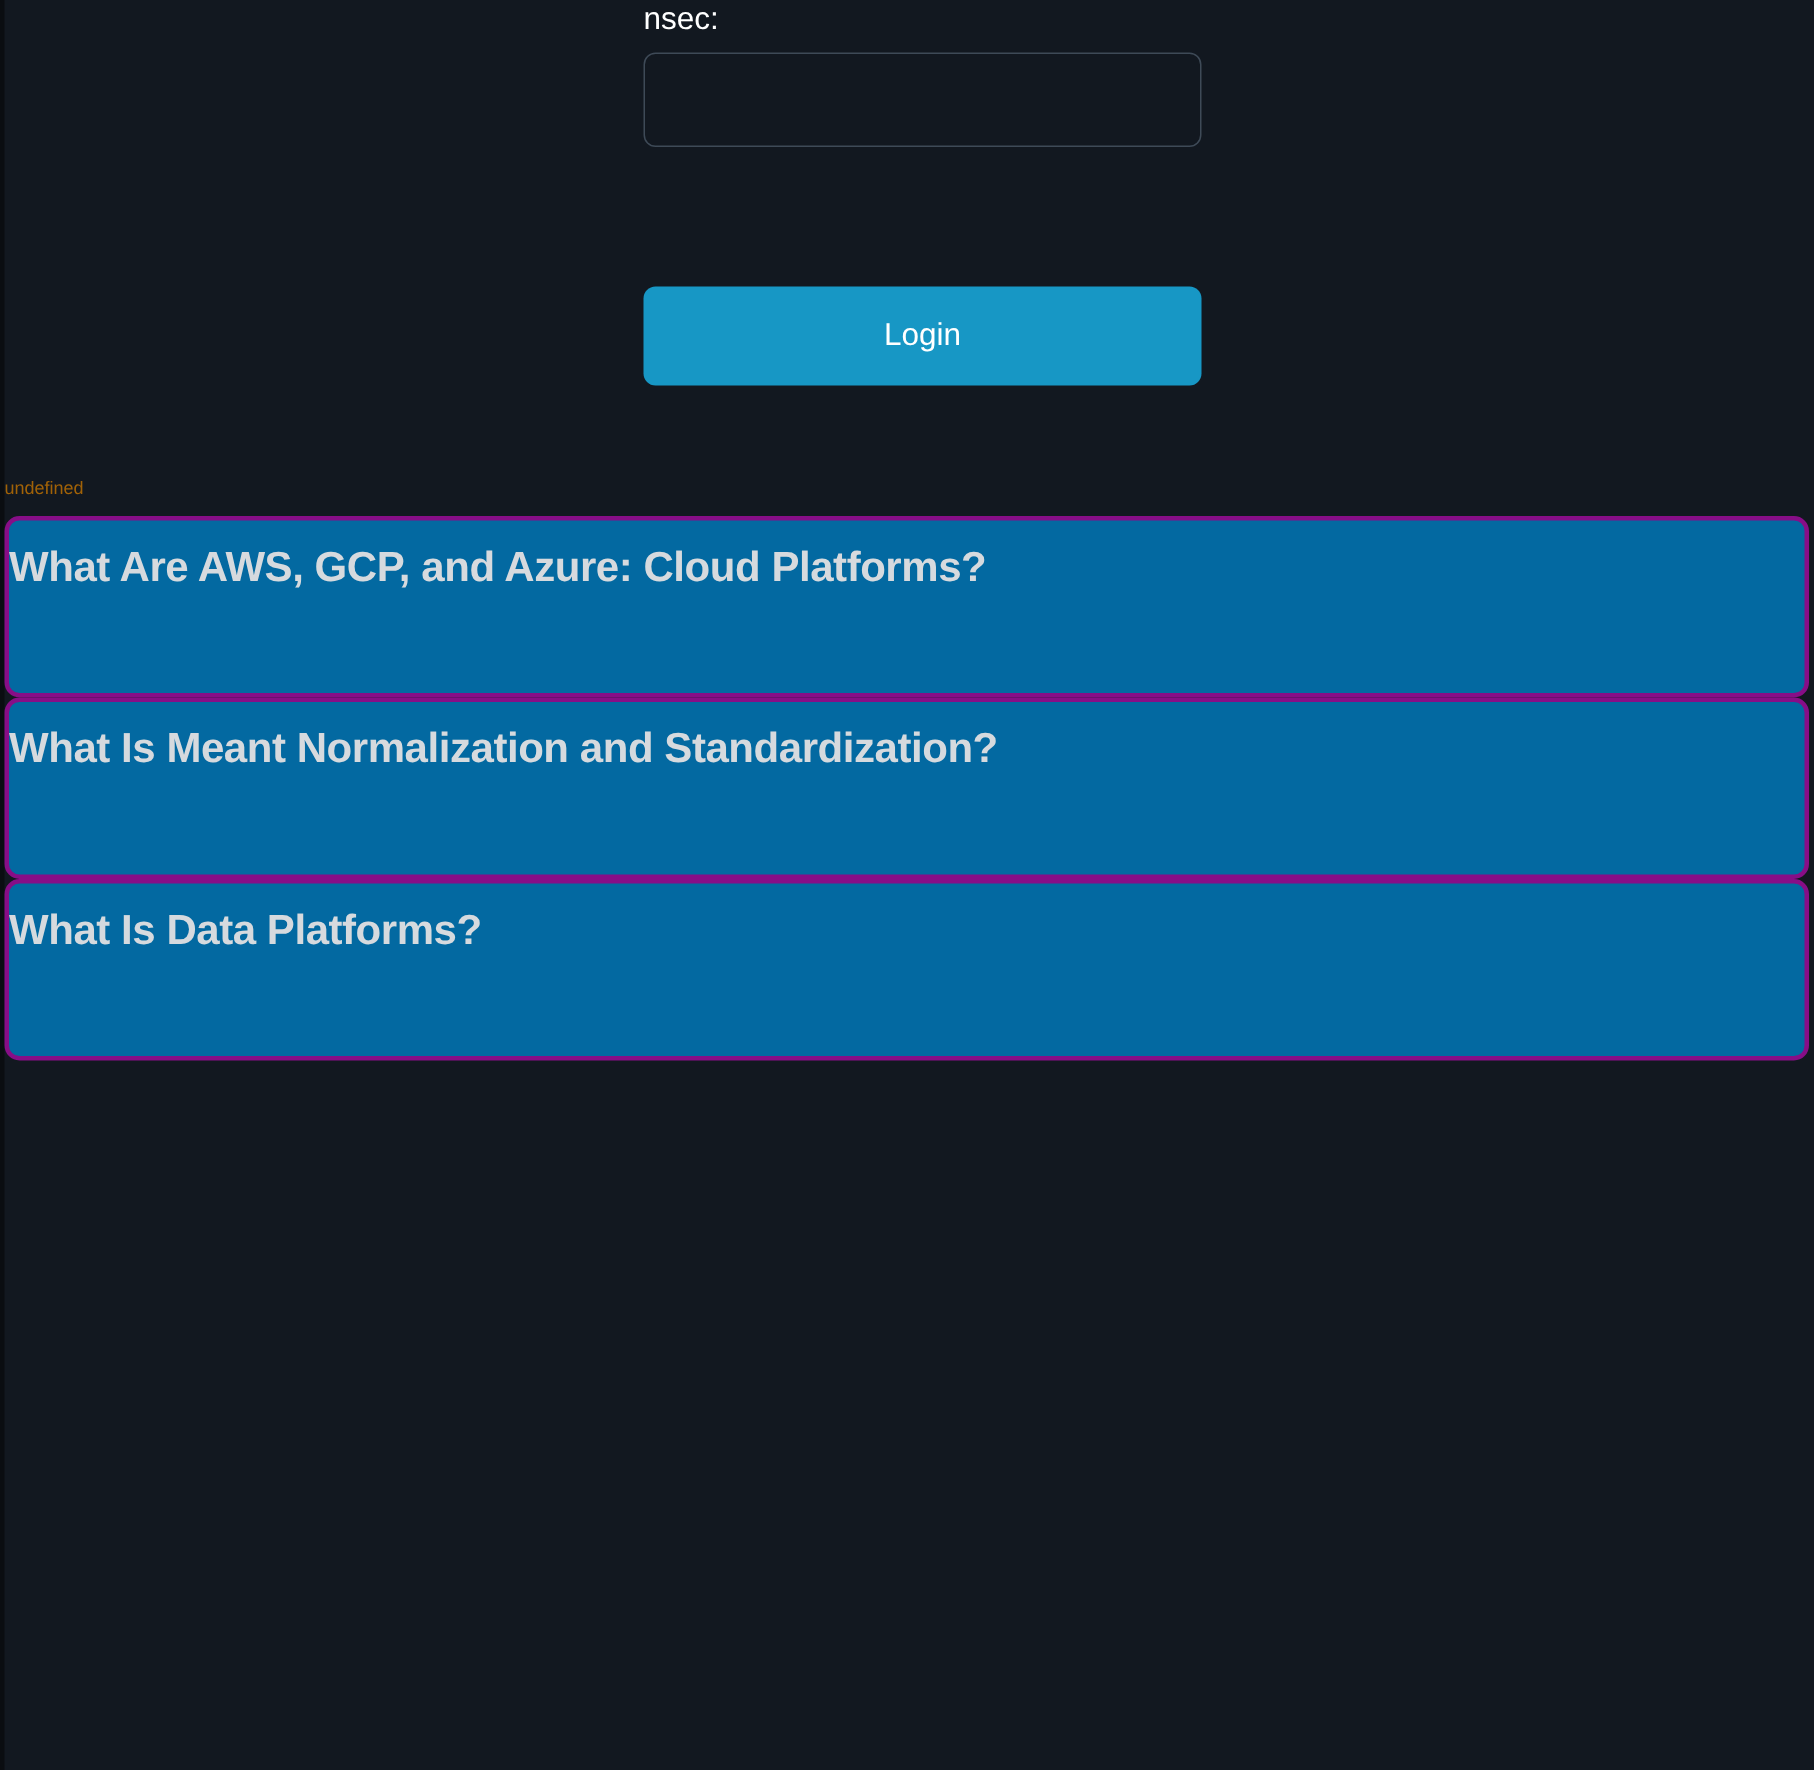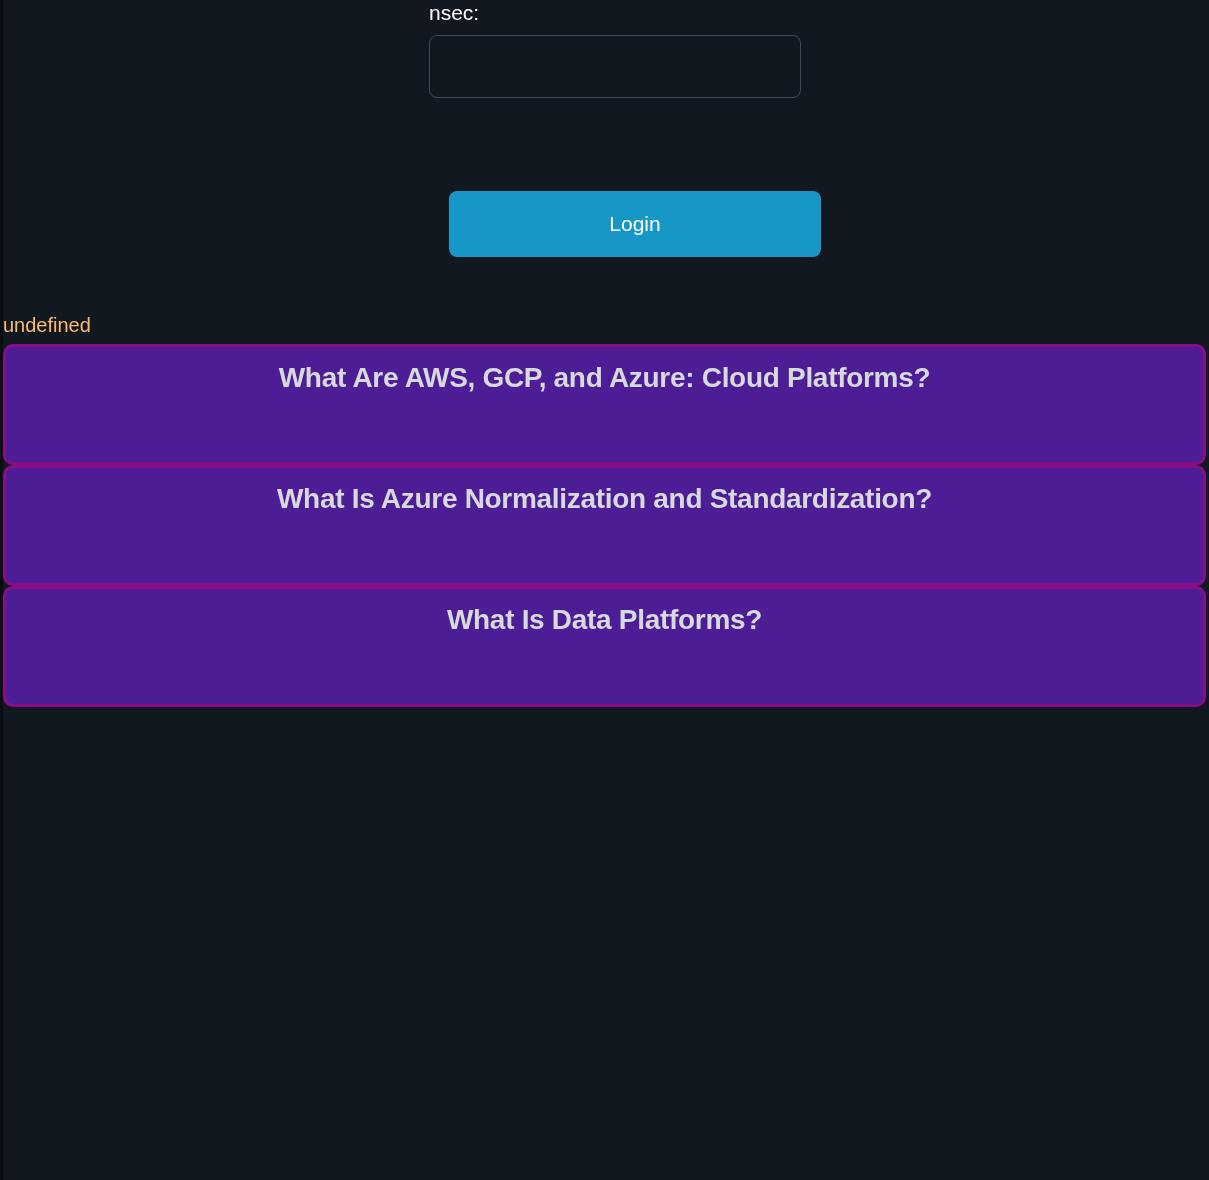--- a/index.html
+++ b/index.html
@@ -45,45 +45,43 @@
     position: absolute;
     left: 0; top: 191px;
     width: 372px; height: 66px;
     background: #1797c5;
     border: none;
     border-radius: 8px;
     color: #ffffff;
     font-size: 21px;
     cursor: pointer;
     font-family: "Liberation Sans", sans-serif;
-    margin-left: 20px;
   }
 
   .undefined-text {
     position: absolute;
     left: 3px; top: 312px;
-    color: #fdba74;
-    font-size: 20px;
+    color: #a16207;
+    font-size: 12px;
     line-height: 26px;
   }
 
   .card-list {
     position: absolute;
     left: 3px; top: 344px;
     width: 1203px;
     display: flex;
     flex-direction: column;
   }
   .question-card {
     height: 121px;
-    background: #4c1d95;
+    background: #0369a1;
     border: 3px solid #870e87;
     border-radius: 10px;
     padding-top: 15px;
-    text-align: center;
     cursor: pointer;
   }
   .question-card-title {
     color: #d6dade;
     font-size: 28px;
     font-weight: bold;
     letter-spacing: -0.3px;
     line-height: 32px;
   }
 </style>
@@ -98,18 +96,18 @@
   <button class="login-button">Login</button>
 </div>
 
 <div class="undefined-text">undefined</div>
 
 <div class="card-list">
   <div class="question-card">
     <div class="question-card-title">What Are AWS, GCP, and Azure: Cloud Platforms?</div>
   </div>
   <div class="question-card">
-    <div class="question-card-title">What Is Azure Normalization and Standardization?</div>
+    <div class="question-card-title">What Is Meant Normalization and Standardization?</div>
   </div>
   <div class="question-card">
     <div class="question-card-title">What Is Data Platforms?</div>
   </div>
 </div>
 
 </body></html>

